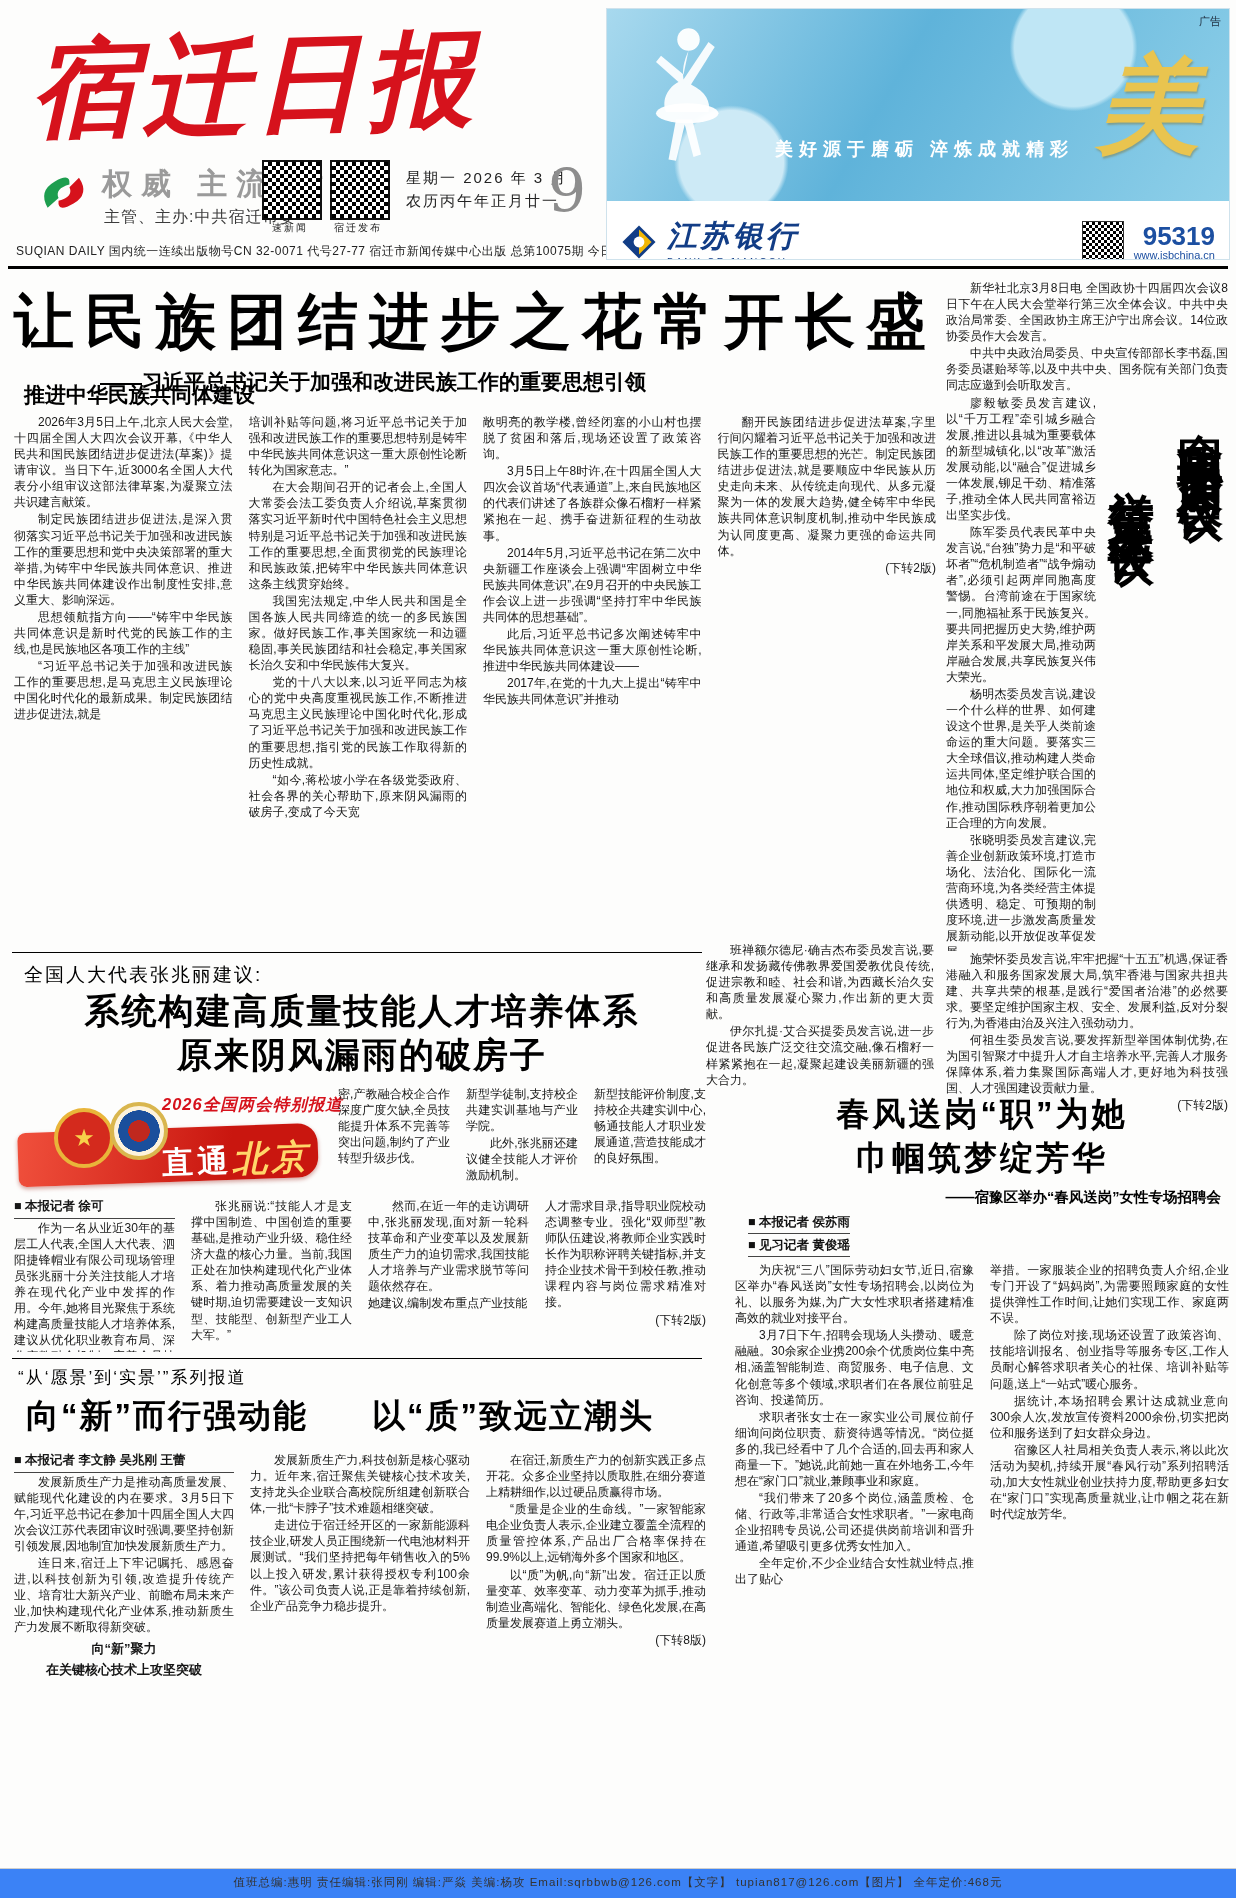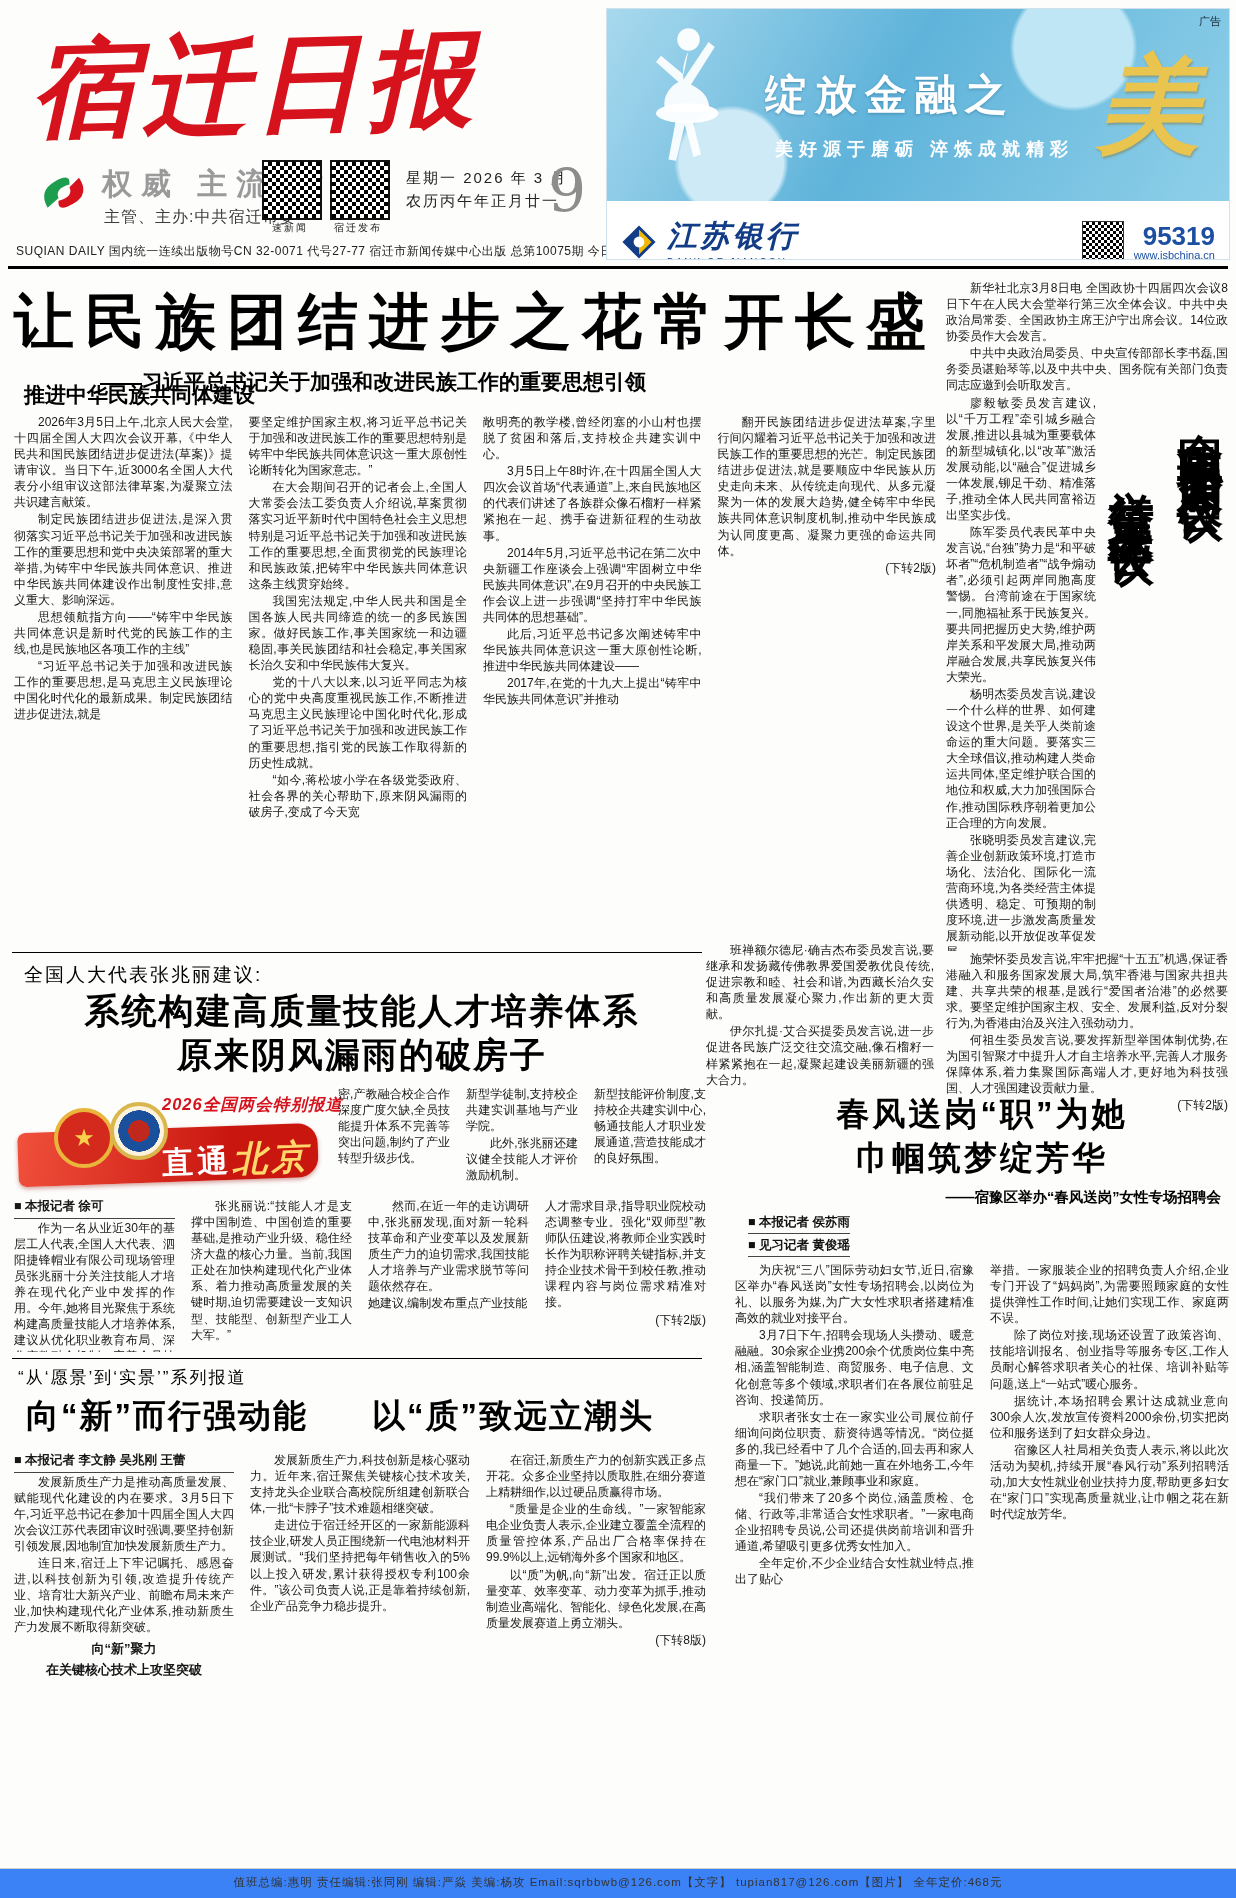--- a/index.html
+++ b/index.html
@@ -115,21 +115,20 @@
 
 <div class="abs ad" style="left:606px;top:8px;">
   <div class="ad-main">
     <div class="ad-tag">广告</div>
     <svg width="150" height="180" viewBox="0 0 120 140" style="position:absolute;left:4px;top:8px;">
       <circle cx="62" cy="16" r="9" fill="#ffffff" opacity="0.95"></circle>
       <path fill="#ffffff" opacity="0.92" d="M62 25 C58 34 57 40 58 48 L78 18 L83 22 L64 52 C76 58 80 66 78 74 L44 74 C40 64 46 54 54 50 L36 34 L40 29 L58 44 Z"></path>
       <ellipse cx="61" cy="75" rx="25" ry="8" fill="#ffffff" opacity="0.95"></ellipse>
       <path fill="#ffffff" opacity="0.92" d="M52 80 L46 112 L52 113 L59 84 L66 110 L72 108 L65 80 Z"></path>
     </svg>
-    <div class="ad-headline">绽放金融之</div>
     <div class="ad-accent">美</div>
     <div class="ad-slogan">美好源于磨砺  淬炼成就精彩</div>
   </div>
   <div class="ad-strip">
     <svg width="36" height="36" viewBox="0 0 40 40">
       <rect x="7" y="7" width="26" height="26" transform="rotate(45 20 20)" fill="#123d86"></rect>
       <path d="M20 6 L34 20 L20 34 Z" fill="#f2b705"></path>
       <circle cx="20" cy="20" r="6" fill="#ffffff"></circle>
     </svg>
     <div>
@@ -152,28 +151,28 @@
 <div class="abs lead-sub" style="left:24px;top:381px;">推进中华民族共同体建设</div>
 
 <div class="abs cols bodytext" style="left:14px;top:414px;width:922px;height:516px;">
   <div class="col">
       <p>2026年3月5日上午,北京人民大会堂,十四届全国人大四次会议开幕,《中华人民共和国民族团结进步促进法(草案)》提请审议。当日下午,近3000名全国人大代表分小组审议这部法律草案,为凝聚立法共识建言献策。</p>
       <p>制定民族团结进步促进法,是深入贯彻落实习近平总书记关于加强和改进民族工作的重要思想和党中央决策部署的重大举措,为铸牢中华民族共同体意识、推进中华民族共同体建设作出制度性安排,意义重大、影响深远。</p>
       <p>思想领航指方向——“铸牢中华民族共同体意识是新时代党的民族工作的主线,也是民族地区各项工作的主线”</p>
       <p>“习近平总书记关于加强和改进民族工作的重要思想,是马克思主义民族理论中国化时代化的最新成果。制定民族团结进步促进法,就是</p>
     </div>
   <div class="col">
-      <p class="noind">要坚定维护国家主权,将习近平总书记关于加强和改进民族工作的重要思想特别是铸牢中华民族共同体意识这一重大原创性论断转化为国家意志。”</p>
+      <p class="noind">培训补贴等问题,将习近平总书记关于加强和改进民族工作的重要思想特别是铸牢中华民族共同体意识这一重大原创性论断转化为国家意志。”</p>
       <p>在大会期间召开的记者会上,全国人大常委会法工委负责人介绍说,草案贯彻落实习近平新时代中国特色社会主义思想特别是习近平总书记关于加强和改进民族工作的重要思想,全面贯彻党的民族理论和民族政策,把铸牢中华民族共同体意识这条主线贯穿始终。</p>
       <p>我国宪法规定,中华人民共和国是全国各族人民共同缔造的统一的多民族国家。做好民族工作,事关国家统一和边疆稳固,事关民族团结和社会稳定,事关国家长治久安和中华民族伟大复兴。</p>
       <p>党的十八大以来,以习近平同志为核心的党中央高度重视民族工作,不断推进马克思主义民族理论中国化时代化,形成了习近平总书记关于加强和改进民族工作的重要思想,指引党的民族工作取得新的历史性成就。</p>
       <p>“如今,蒋松坡小学在各级党委政府、社会各界的关心帮助下,原来阴风漏雨的破房子,变成了今天宽</p>
     </div>
   <div class="col">
-      <p class="noind">敞明亮的教学楼,曾经闭塞的小山村也摆脱了贫困和落后,支持校企共建实训中心。</p>
+      <p class="noind">敞明亮的教学楼,曾经闭塞的小山村也摆脱了贫困和落后,现场还设置了政策咨询。</p>
       <p>3月5日上午8时许,在十四届全国人大四次会议首场“代表通道”上,来自民族地区的代表们讲述了各族群众像石榴籽一样紧紧抱在一起、携手奋进新征程的生动故事。</p>
       <p>2014年5月,习近平总书记在第二次中央新疆工作座谈会上强调“牢固树立中华民族共同体意识”,在9月召开的中央民族工作会议上进一步强调“坚持打牢中华民族共同体的思想基础”。</p>
       <p>此后,习近平总书记多次阐述铸牢中华民族共同体意识这一重大原创性论断,推进中华民族共同体建设——</p>
       <p>2017年,在党的十九大上提出“铸牢中华民族共同体意识”并推动</p>
     </div>
   <div class="col">
       <p>翻开民族团结进步促进法草案,字里行间闪耀着习近平总书记关于加强和改进民族工作的重要思想的光芒。制定民族团结进步促进法,就是要顺应中华民族从历史走向未来、从传统走向现代、从多元凝聚为一体的发展大趋势,健全铸牢中华民族共同体意识制度机制,推动中华民族成为认同度更高、凝聚力更强的命运共同体。</p>
       <p class="cont">(下转2版)</p>
     </div>
 </div>

